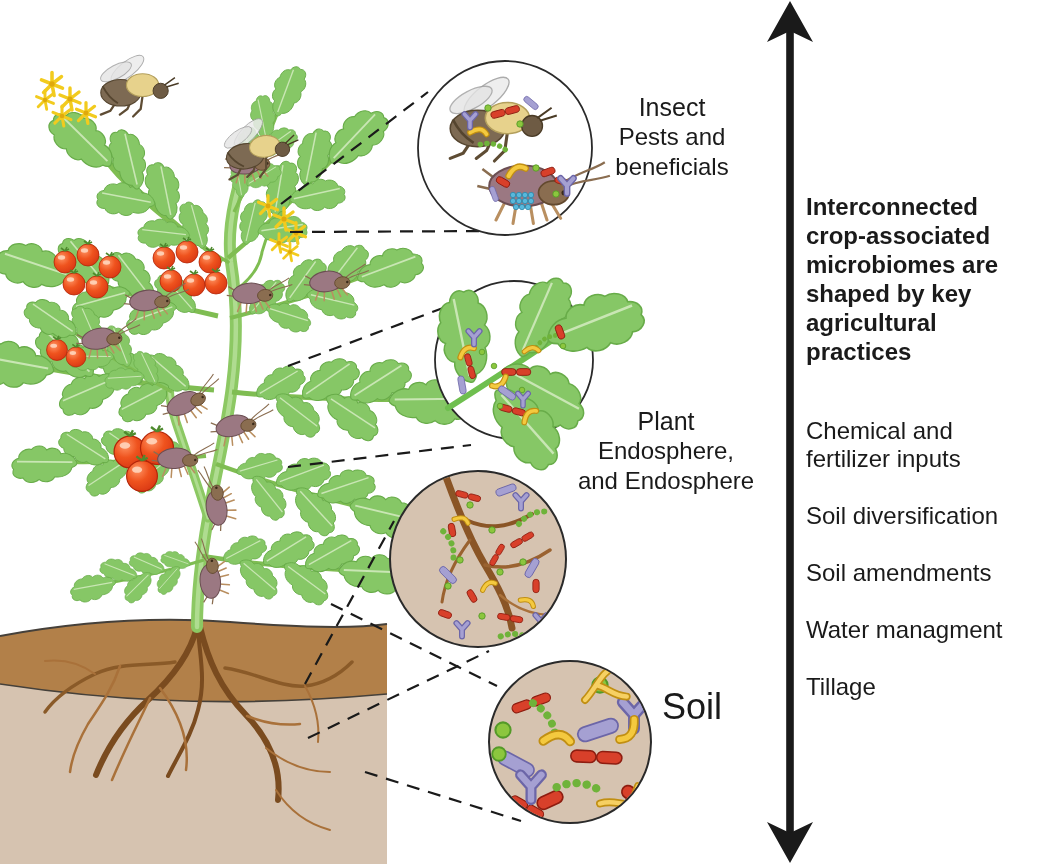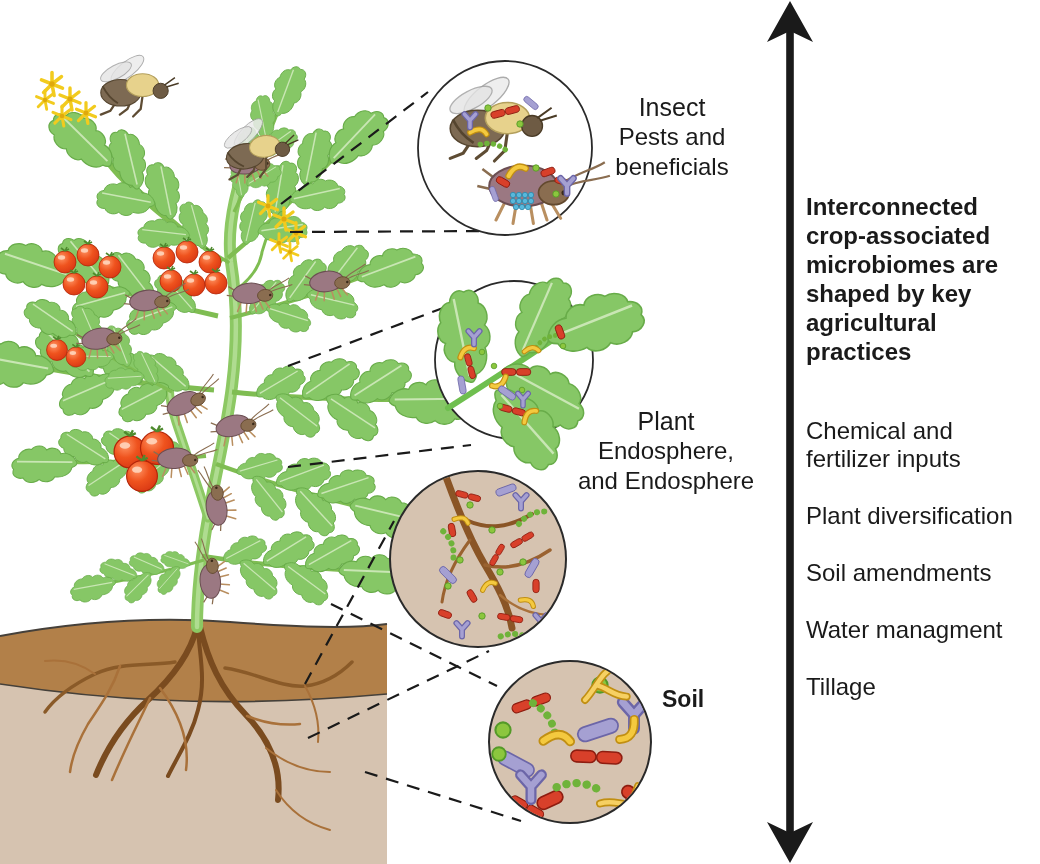--- a/index.html
+++ b/index.html
@@ -1,21 +1,21 @@
 <!DOCTYPE html>
 <html><head>
 <meta charset="utf-8">
 <style>
   html,body{margin:0;padding:0;background:#fff;}
   #fig{position:relative;width:1040px;height:864px;background:#fff;overflow:hidden;
        font-family:"Liberation Sans",sans-serif;color:#1a1a1a;}
   #art{position:absolute;left:0;top:0;}
   .lbl{position:absolute;text-align:center;line-height:30px;font-size:24px;}
   .lbl .t{font-weight:normal;font-size:25px;}
-  .lbl-soil{position:absolute;font-weight:bold;font-size:23px;}
+  .lbl-soil{position:absolute;font-weight:normal;font-size:36px;}
   .heading{position:absolute;left:806px;top:192px;width:212px;
            font-weight:bold;font-size:24px;line-height:29px;}
   .practice{position:absolute;left:806px;width:232px;font-size:24px;line-height:28px;}
   .p0{top:417px}.p1{top:502px}.p2{top:559px}.p3{top:616px}.p4{top:673px}
 </style>
 </head>
 <body>
 
 <div id="fig">
 <svg id="art" width="1040" height="864" viewBox="0 0 1040 864">
@@ -379,17 +379,17 @@
     <div class="t">Plant</div>
     <div>Endosphere,</div>
     <div>and Endosphere</div>
   </div>
 
   <div class="lbl-soil" style="left:662px;top:686px;">Soil</div>
 
   <div class="heading">Interconnected crop-associated microbiomes are shaped by key agricultural practices</div>
 
   <div class="practice p0">Chemical and fertilizer inputs</div>
-  <div class="practice p1">Plant diversification</div>
+  <div class="practice p1">Soil diversification</div>
   <div class="practice p2">Soil amendments</div>
   <div class="practice p3">Water managment</div>
   <div class="practice p4">Tillage</div>
 </div>
 
 </body></html>

